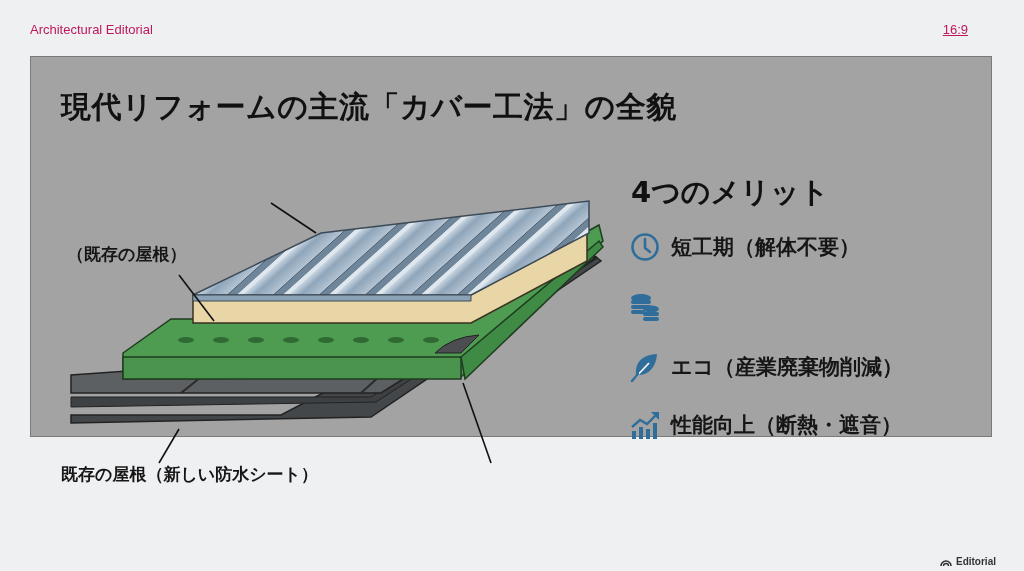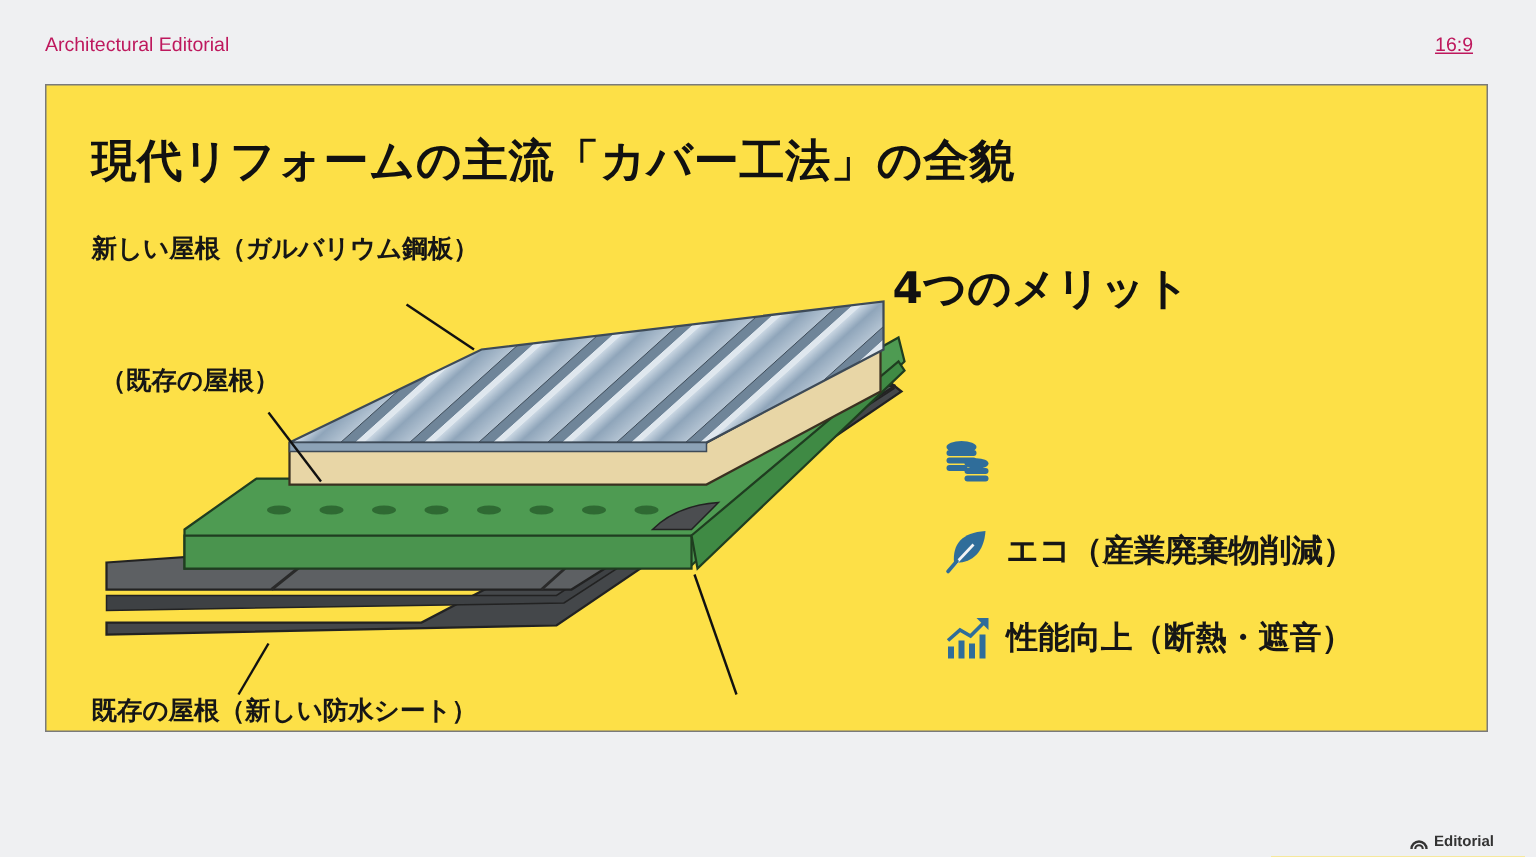--- a/index.html
+++ b/index.html
@@ -9,42 +9,42 @@
     font-family: "DejaVu Sans", "Liberation Sans", sans-serif;
     color: #111;
     position: relative;
   }
   .top-label {
     position: absolute; top: 22px;
     font-size: 13px; color: #be185d;
     font-family: "Liberation Sans", "DejaVu Sans", sans-serif;
   }
   .brand { left: 30px; }
-  .ratio { right: 42px; text-decoration: underline; }
+  .ratio { right: 56px; text-decoration: underline; }
   .frame {
     position: absolute; left: 30px; top: 56px;
-    width: 962px; height: 432px;
+    width: 962px; height: 381px;
     border: 1.5px solid #7a7a7a;
-    background: #fde047;
+    background: #a3a3a3;
     box-sizing: border-box;
   }
   .title {
     position: absolute; left: 30px; top: 30px;
     font-size: 30px; font-weight: bold; letter-spacing: 0.5px;
     color: #111; margin: 0;
   }
   .diagram {
     position: absolute; left: 0; top: 0; width: 962px; height: 487px;
   }
   .label {
     position: absolute; font-size: 17px; font-weight: bold; color: #161616;
     white-space: nowrap; line-height: 1.3;
   }
   .merits-title {
-    position: absolute; left: 564px; top: 116px;
+    position: absolute; left: 600px; top: 116px;
     font-size: 29px; font-weight: bold; margin: 0;
   }
   .merit {
     position: absolute; left: 598px;
     display: flex; align-items: center; gap: 10px;
   }
   .merit .icon { width: 32px; height: 32px; display: inline-block; }
   .merit .text { font-size: 21px; font-weight: bold; color: #161616; white-space: nowrap; }
   .footer-logo {
     position: absolute; right: 28px; bottom: 4px;
@@ -115,26 +115,32 @@
     </g>
 
     <g stroke="#111" stroke-width="1.6">
       <line x1="240" y1="146" x2="285" y2="176"></line>
       <line x1="148" y1="218" x2="183" y2="264"></line>
       <line x1="128" y1="406" x2="148" y2="372"></line>
       <line x1="460" y1="406" x2="432" y2="326"></line>
     </g>
   </svg>
 
-  <div class="label" style="left:30px; top:98px;">新しい屋根（ガルバリウム鋼板）</div>
   <div class="label" style="left:36px; top:186px;">（既存の屋根）</div>
   <div class="label" style="left:30px; top:406px;">既存の屋根（新しい防水シート）</div>
 
   <h2 class="merits-title">4つのメリット</h2>
 
+  <div class="merit" style="top:174px;">
+    <svg class="icon" viewBox="0 0 32 32">
+      <circle cx="16" cy="16" r="12.5" fill="none" stroke="#2f6d9a" stroke-width="2.6"></circle>
+      <polyline points="16,8 16,17 21,21" fill="none" stroke="#2f6d9a" stroke-width="2.6" stroke-linecap="round"></polyline>
+    </svg>
+    <span class="text">短工期（解体不要）</span>
+  </div>
 
   <div class="merit" style="top:234px;">
     <svg class="icon" viewBox="0 0 32 32">
       <g fill="#2f6d9a">
         <ellipse cx="12" cy="7" rx="10" ry="4"></ellipse>
         <rect x="2" y="9" width="20" height="4" rx="2"></rect>
         <rect x="2" y="14" width="20" height="4" rx="2"></rect>
         <rect x="2" y="19" width="14" height="4" rx="2"></rect>
         <ellipse cx="22" cy="18" rx="8" ry="3.5"></ellipse>
         <rect x="14" y="21" width="16" height="4" rx="2"></rect>

